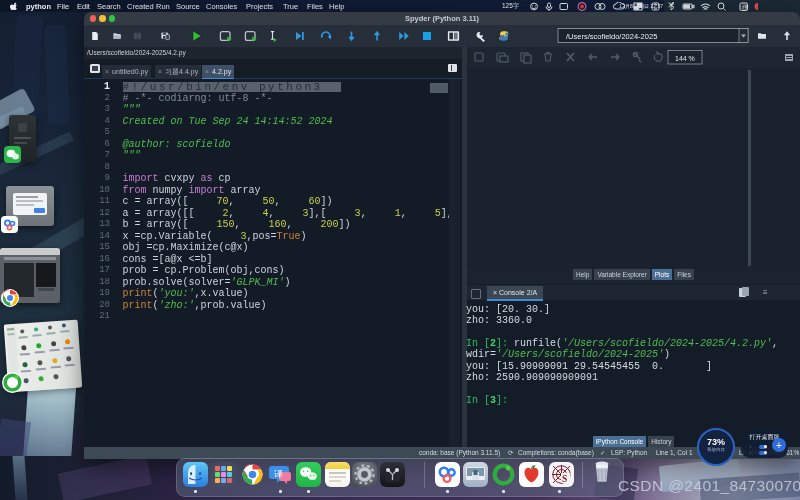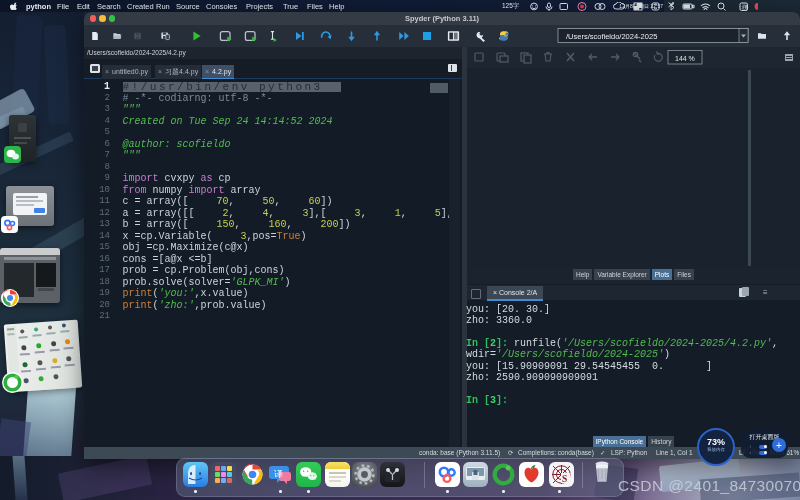--- a/index.html
+++ b/index.html
@@ -39,21 +39,21 @@
 #split{left:378px;top:35px;width:5px;height:412px;background:#2b333d;}
 #ptoolbar{left:383px;top:35px;width:333px;height:21px;background:#1e2631;border-bottom:1px solid #394450;}
 #plots{left:383px;top:56px;width:333px;height:200px;background:#19222d;}
 #ptabs{left:383px;top:256px;width:333px;height:16px;background:#1a232e;display:flex;justify-content:center;align-items:flex-start;padding-top:1px;box-sizing:border-box;}
 .btab{display:inline-block;height:11px;line-height:11px;font-size:6.5px;color:#ccd3da;background:#38424e;padding:0 3px;margin:0 1px;white-space:nowrap;}
 .btab.active{background:#4a6f94;color:#fff;}
 
 #cpane{left:383px;top:272px;width:333px;height:163px;background:#141d27;}
 #ctabbar{left:383px;top:273px;width:333px;height:15px;background:#1e2631;}
 #console{position:absolute;left:382px;top:291.5px;font-family:"Liberation Mono",monospace;font-size:10px;line-height:11.4px;color:#d3dae2;white-space:pre;}
-.inp{color:#2fbf5f;font-weight:bold;}
+.inp{color:#2fbf5f;font-weight:normal;}
 #ctabs{left:383px;top:423px;width:333px;height:14px;display:flex;justify-content:center;align-items:flex-start;padding-top:1px;box-sizing:border-box;}
 
 #statusbar{left:0;top:435px;width:716px;height:12px;background:#3e4956;color:#d6dce3;font-size:6.5px;line-height:12px;}
 
 #dock{left:176px;top:458px;width:446px;height:37px;background:rgba(110,122,148,0.42);border:0.5px solid rgba(170,180,200,0.28);border-radius:9px;}
 .dicon{position:absolute;top:462px;width:25px;height:25px;border-radius:6px;}
 
 #circ{left:697px;top:428px;width:38px;height:38px;border-radius:50%;background:#13233f;border:2.5px solid #2b62c9;box-sizing:border-box;text-align:center;}
 #pill{left:741px;top:430px;width:47px;height:28px;border-radius:9px;background:rgba(16,28,48,0.92);}
 #plusbtn{left:772px;top:438px;width:14px;height:14px;border-radius:50%;background:#2f6ddc;color:#fff;text-align:center;line-height:15px;font-size:10px;}

